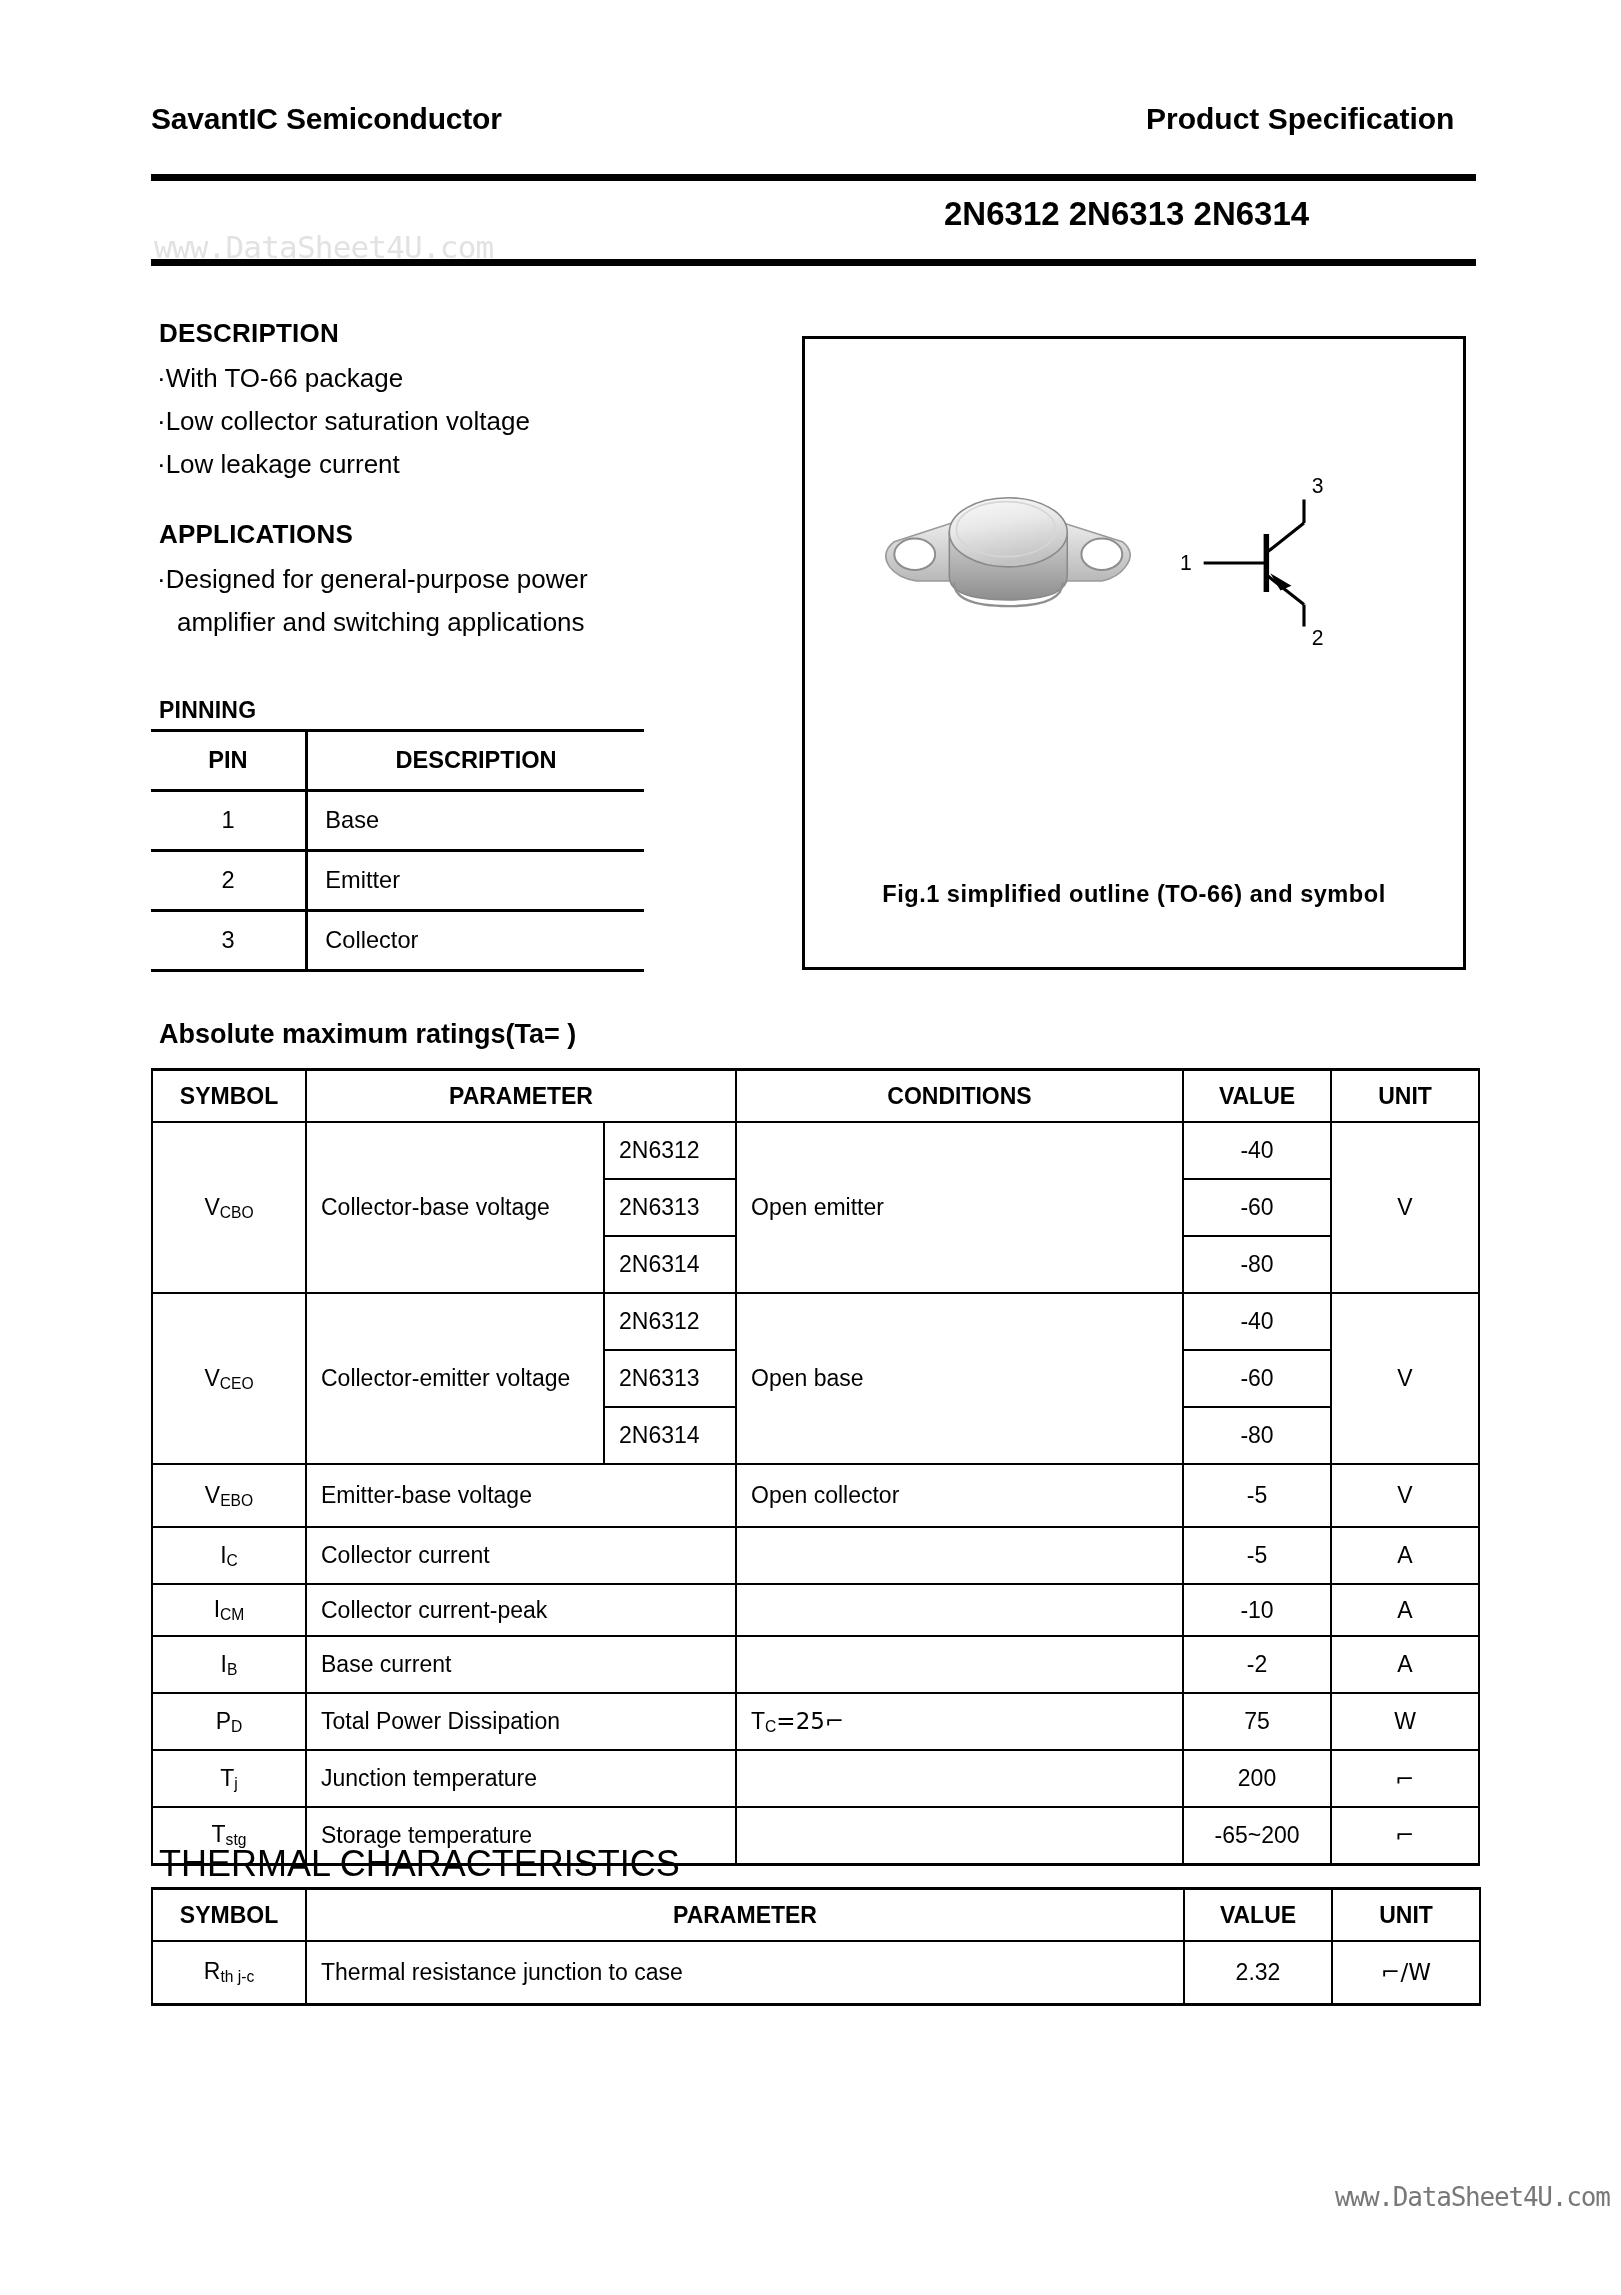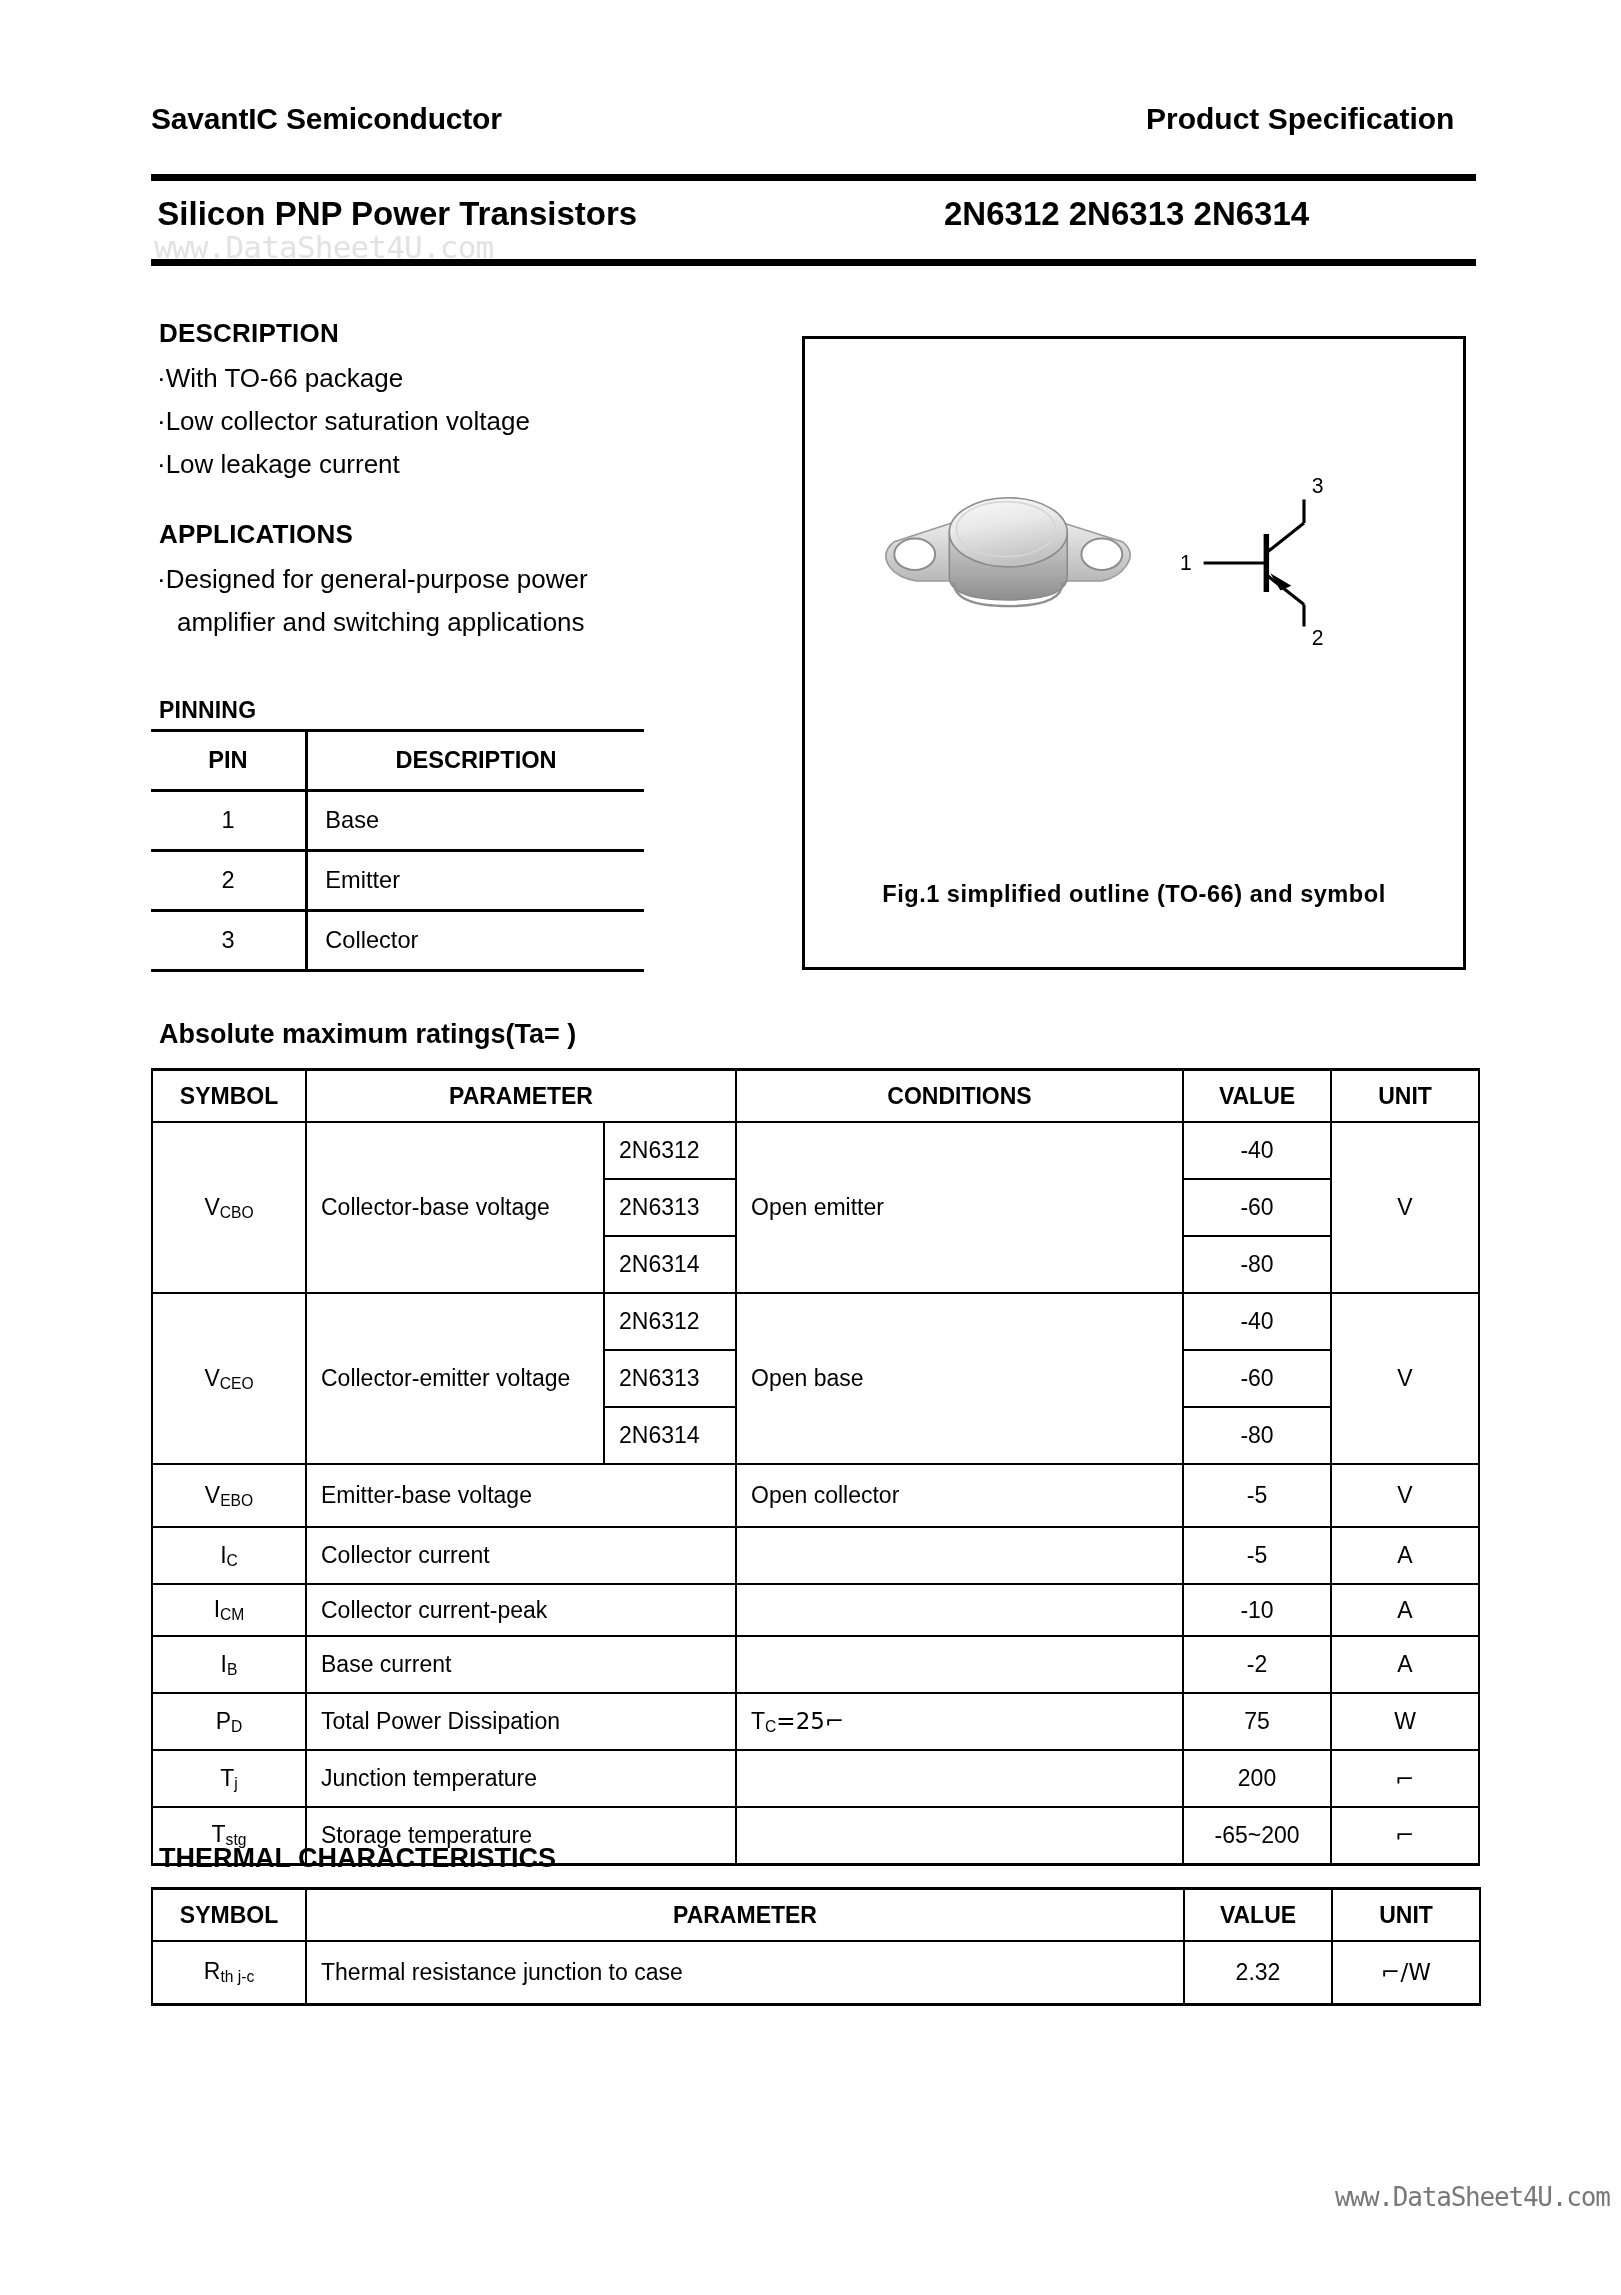--- a/index.html
+++ b/index.html
@@ -182,21 +182,21 @@
   }
 
   
   .tbl-title {
     position: absolute;
     left: 159px;
     font-size: 27px;
     font-weight: bold;
   }
   #amr-title { top: 1019px; }
-  #thermal-title { top: 1843px; font-weight: bold; font-size: 27px; }
+  #thermal-title { top: 1843px; font-weight: normal; font-size: 36px; }
 
   table.grid {
     position: absolute;
     left: 151px;
     border-collapse: collapse;
     table-layout: fixed;
   }
   table.grid td {
     border: 2.4px solid #000;
     font-size: 23px;
@@ -237,21 +237,20 @@
 
   <div class="hdr-row">
     <div class="hdr-left">SavantIC Semiconductor</div>
     <div class="hdr-right">Product Specification</div>
   </div>
   <div class="rule-thick" id="rule-top"></div>
 
   <div class="watermark-faint">www.DataSheet4U.com</div>
 
   <div class="title-row">
-    <div class="title-left">Silicon PNP Power Transistors</div>
     <div class="title-right">2N6312 2N6313 2N6314</div>
   </div>
   <div class="rule-thick" id="rule-bottom"></div>
 
   <div class="sec-head" id="desc-head">DESCRIPTION</div>
   <div class="body-line" id="desc-l1">·With TO-66 package</div>
   <div class="body-line" id="desc-l2">·Low collector saturation voltage</div>
   <div class="body-line" id="desc-l3">·Low leakage current</div>
 
   <div class="sec-head" id="app-head">APPLICATIONS</div>

